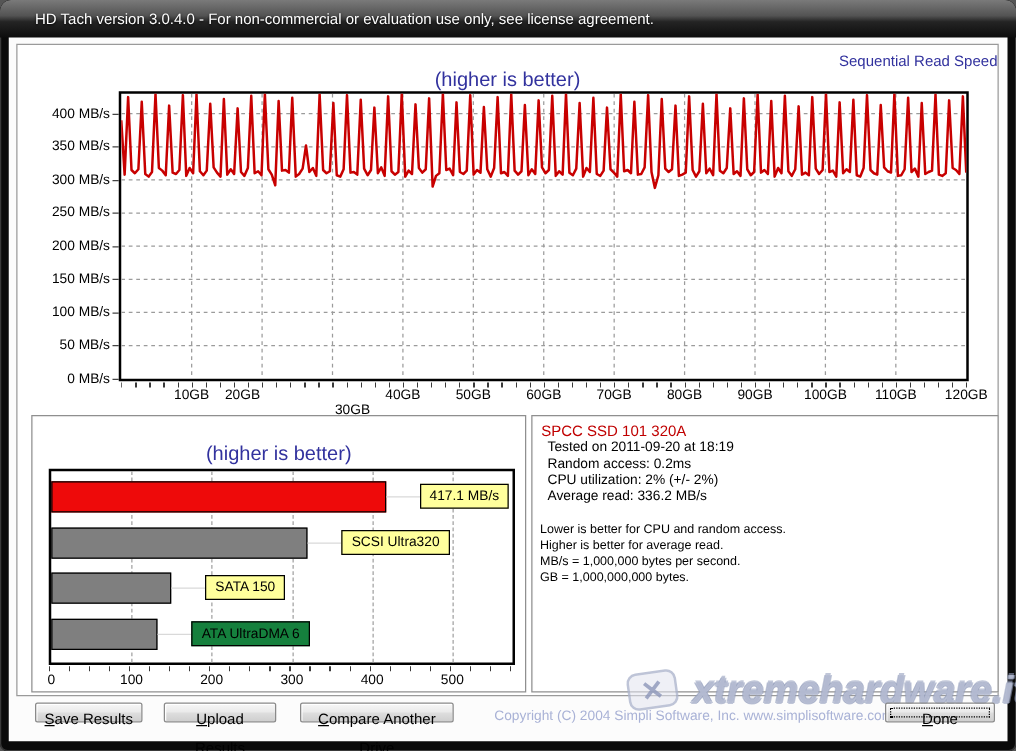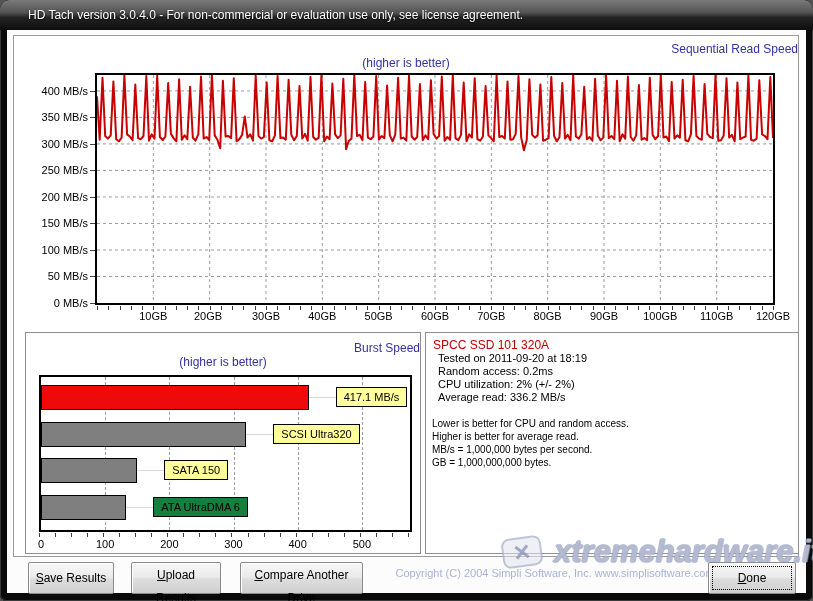--- a/index.html
+++ b/index.html
@@ -8,21 +8,21 @@
     border-radius:9px 9px 6px 6px;font-family:"Liberation Sans",sans-serif;overflow:hidden;
     box-shadow:0 0 0 1px #3a3a3a inset;}
   .titlebar{position:absolute;left:0;top:0;width:100%;height:30px;
     background:linear-gradient(180deg,#7a7a7a 0%,#535353 42%,#242424 58%,#0d0d0d 100%);
     border-radius:9px 9px 0 0;color:#fff;font-size:12px;line-height:30px;padding-left:28px;
     text-shadow:0 1px 2px #000;}
   .content{position:absolute;left:7px;top:30px;width:799px;height:563px;background:#fcfcfc;}
   .main-panel{position:absolute;left:6px;top:5px;width:786px;height:522px;background:#fff;
     border:1px solid #9a9a9a;box-shadow:inset 1px 1px 0 #fff;}
   .chart-title{position:absolute;width:100%;text-align:right;color:#32329e;font-size:12px;}
-  .chart-sub{position:absolute;width:100%;text-align:center;color:#32329e;font-size:12px;}
+  .chart-sub{position:absolute;width:100%;text-align:center;color:#32329e;font-size:16px;}
   
   .seq-plot{position:absolute;left:81px;top:37px;width:680px;height:232px;border:2px solid #000;
     background:#fff;}
   .seq-plot svg{display:block;width:676px;height:228px;}
   .ylab{position:absolute;width:72px;text-align:right;font-size:11px;color:#000;height:13px;line-height:13px;}
   .ytick{position:absolute;width:5px;height:1px;background:#444;}
   .xlab{position:absolute;width:58px;text-align:center;font-size:11px;color:#000;top:274px;}
   .minor-ticks{position:absolute;left:83px;top:270px;width:677px;height:4px;
     background:repeating-linear-gradient(90deg,#3a3a3a 0,#3a3a3a 1px,transparent 1px,transparent 11.266px);}
   
@@ -38,21 +38,21 @@
   .barlab{position:absolute;height:20px;line-height:18px;background:#ffff9c;border:1px solid #000;
     font-size:11px;padding:0 7px;white-space:nowrap;color:#000;}
   .burst-minor-ticks{position:absolute;left:13px;top:200px;width:374px;height:4px;
     background:repeating-linear-gradient(90deg,#3a3a3a 0,#3a3a3a 1px,transparent 1px,transparent 16.04px);}
   .bxlab{position:absolute;width:40px;text-align:center;font-size:11px;color:#000;top:205px;}
   
   .drive-name{position:absolute;left:7px;top:5px;font-size:12px;font-weight:normal;color:#c00000;}
   .stat-line{position:absolute;left:12px;font-size:11px;color:#000;height:13px;line-height:13px;}
   .note-line{position:absolute;left:6px;font-size:10px;color:#000;height:13px;line-height:13px;}
   
-  .btn{position:absolute;top:532px;height:32px;font-family:"Liberation Sans",sans-serif;
+  .btn{position:absolute;top:532px;height:16px;font-family:"Liberation Sans",sans-serif;
     font-size:12px;color:#000;text-align:center;line-height:23px;
     background:linear-gradient(180deg,#f7f7f7,#ebebeb 45%,#dddddd 55%,#cfcfcf);
     border:1px solid #8a8a8a;box-shadow:inset 1px 1px 0 #fff;border-radius:2px;cursor:pointer;z-index:10;}
   .btn.default::after{content:"";position:absolute;left:3px;right:3px;top:3px;bottom:3px;
     border:1px dotted #000;}
   .copyright{position:absolute;left:383px;top:537px;width:330px;text-align:center;
     font-size:11px;color:#a9b2d6;z-index:2;}
   
   .watermark{position:absolute;left:495px;top:504px;display:flex;align-items:center;z-index:6;
     pointer-events:none;}
@@ -115,35 +115,34 @@
           <div class="ytick" style="left: 76px; top: 187.465px;"></div>
           <div class="ylab" style="left: 2px; top: 207.977px;">100 MB/s</div>
           <div class="ytick" style="left: 76px; top: 213.977px;"></div>
           <div class="ylab" style="left: 2px; top: 234.488px;">50 MB/s</div>
           <div class="ytick" style="left: 76px; top: 240.488px;"></div>
           <div class="ylab" style="left: 2px; top: 261px;">0 MB/s</div>
           <div class="ytick" style="left: 76px; top: 267px;"></div>
         </div>
       <div id="seq-xlabels">
           <div class="xlab" style="left: 110.333px;">10GB</div>
-          <div class="xlab" style="left: 165px;">20GB</div>
-          <div class="xlab" style="left: 223px;">30GB</div>
+          <div class="xlab" style="left: 151px;">20GB</div>
+          <div class="xlab" style="left: 239px; margin-top: 12px;">30GB</div>
           <div class="xlab" style="left: 279.333px;">40GB</div>
           <div class="xlab" style="left: 335.667px;">50GB</div>
           <div class="xlab" style="left: 392px;">60GB</div>
           <div class="xlab" style="left: 448.333px;">70GB</div>
           <div class="xlab" style="left: 504.667px;">80GB</div>
           <div class="xlab" style="left: 561px;">90GB</div>
           <div class="xlab" style="left: 617.333px;">100GB</div>
           <div class="xlab" style="left: 673.667px;">110GB</div>
           <div class="xlab" style="left: 730px;">120GB</div>
         </div>
 
       <div class="sub-panel burst-panel">
-        <div class="chart-title" style="top:8px">Burst Speed</div>
         <div class="chart-sub" style="top:22px">(higher is better)</div>
         <div class="burst-plot" id="burst-plot">
             <div class="vgrid" style="left: 64.1739px;"></div>
             <div class="vgrid" style="left: 128.348px;"></div>
             <div class="vgrid" style="left: 192.522px;"></div>
             <div class="vgrid" style="left: 256.696px;"></div>
             <div class="vgrid" style="left: 320.87px;"></div>
             <div class="bar" style="top: 8px; width: 267.669px; background: rgb(238, 10, 10);"></div>
             <div class="conn" style="left: 267.669px; width: 27px; top: 20px;"></div>
             <div class="barlab" style="left: 294.669px; top: 10px; background: rgb(255, 255, 156);">417.1 MB/s</div>

